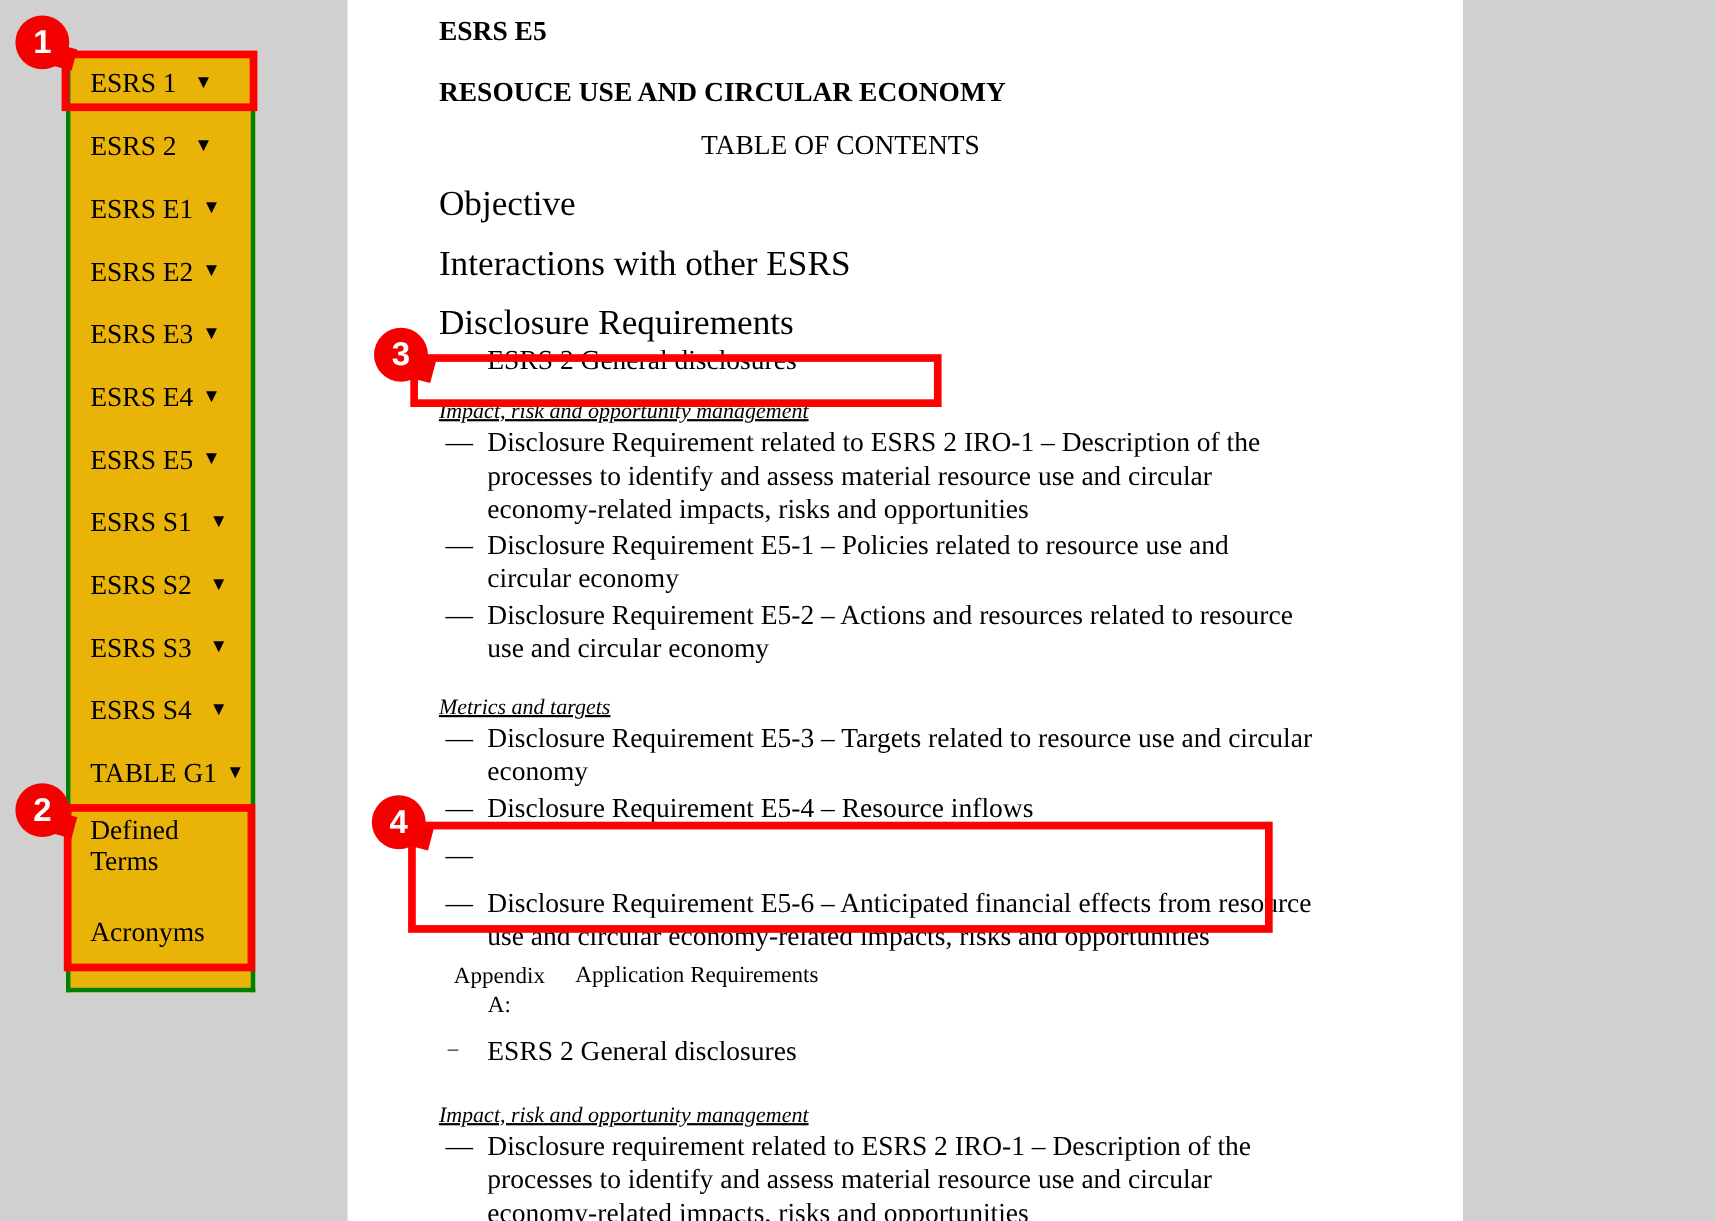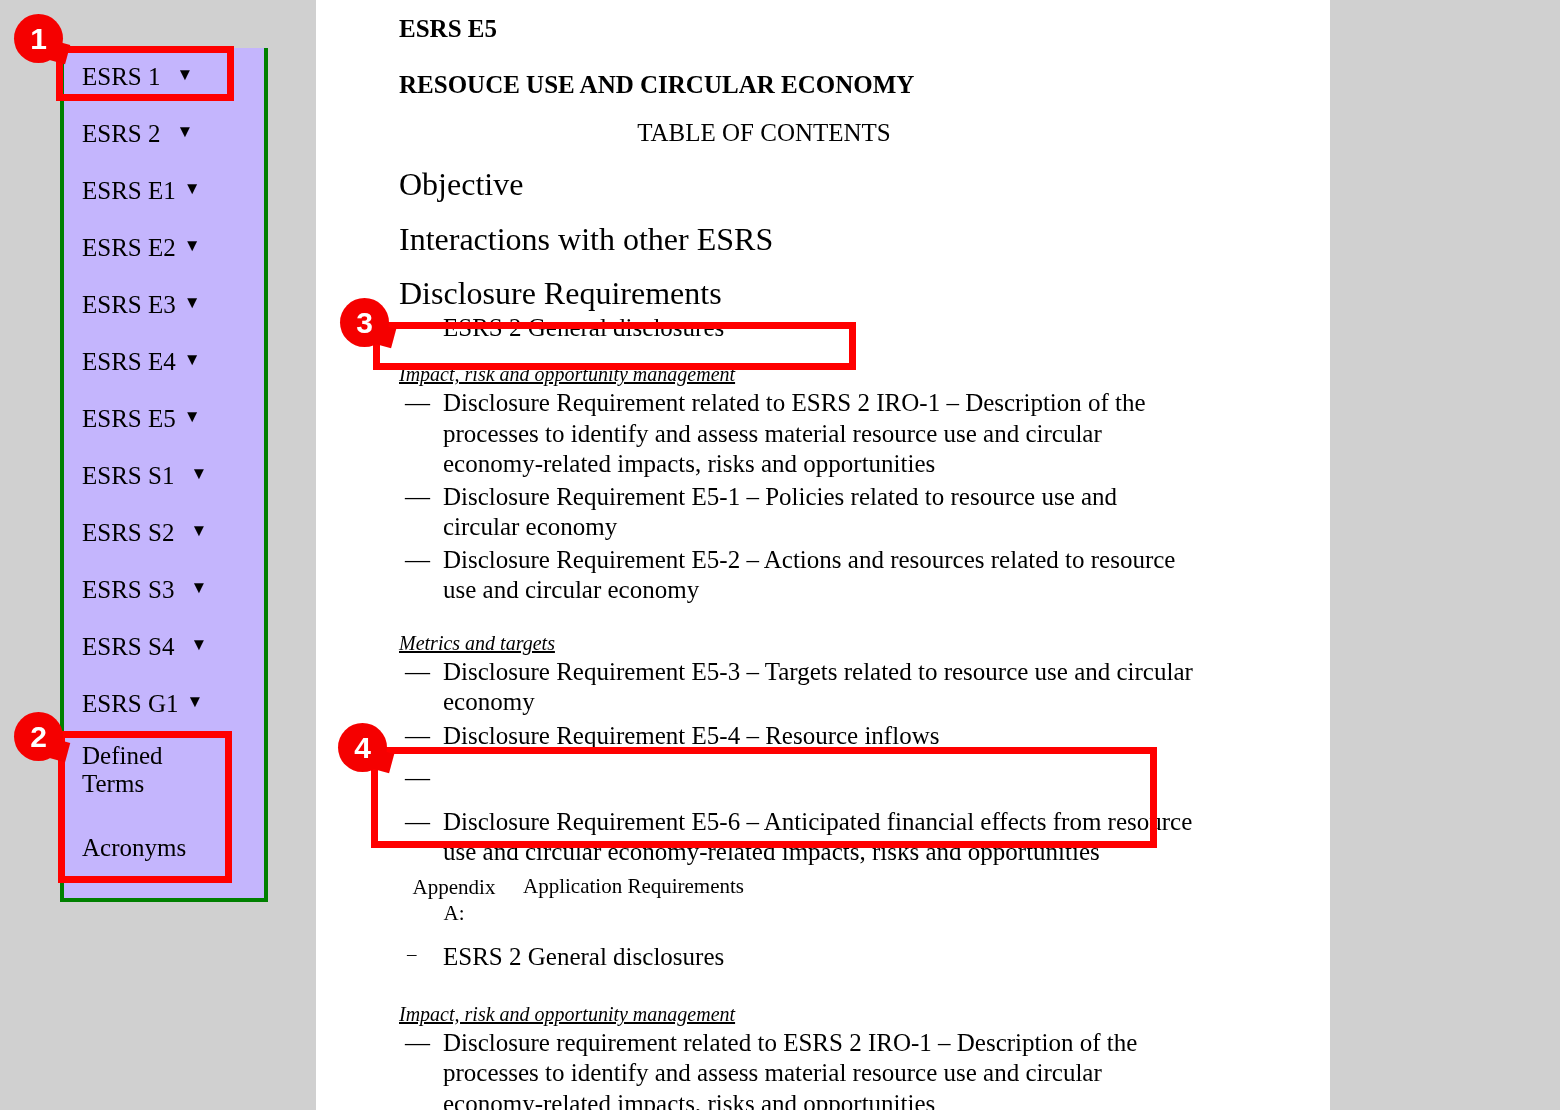--- a/index.html
+++ b/index.html
@@ -105,22 +105,22 @@
   .appendix-value {
     flex: 1 1 auto;
     font-size: 21px;
     padding-left: 14px;
   }
 
   
   #sidebar {
     position: absolute;
     left: 60px; top: 48px;
-    width: 208px; height: 854px;
-    background: #c4b5fd;
+    width: 172px; height: 854px;
+    background: #eab308;
     border-left: 4px solid #008000;
     border-right: 4px solid #008000;
     border-bottom: 4px solid #008000;
     border-top: 0;
   }
   .side-item {
     display: flex;
     align-items: center;
     justify-content: flex-start;
     height: 57px;
@@ -323,21 +323,21 @@
       <span class="lbl">ESRS S3</span>
       <span class="caret">▼</span>
     </div>
 
     <div class="side-item wide-gap">
       <span class="lbl">ESRS S4</span>
       <span class="caret">▼</span>
     </div>
 
     <div class="side-item">
-      <span class="lbl">ESRS G1</span>
+      <span class="lbl">TABLE G1</span>
       <span class="caret">▼</span>
     </div>
 
     <div class="side-item plain two-line">
       <span class="lbl">Defined</span><br>
       <span class="lbl">Terms</span>
     </div>
 
     <div class="side-item plain">
       <span class="lbl">Acronyms</span>

